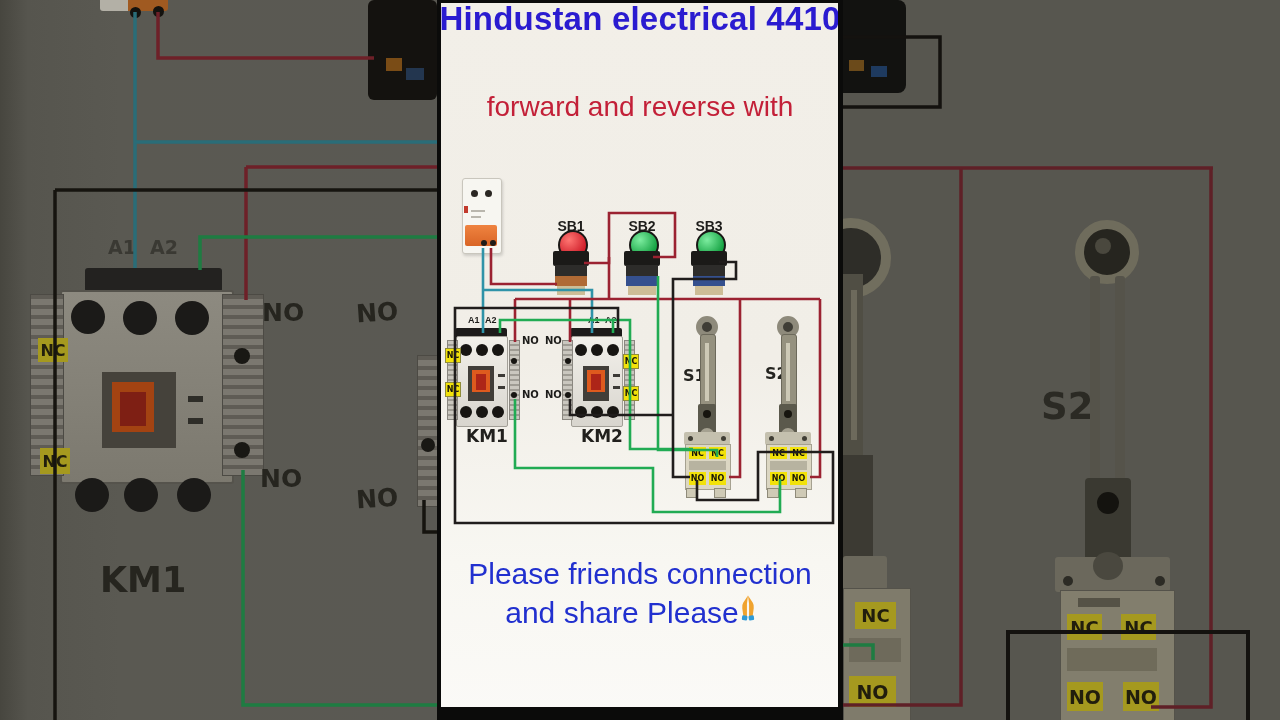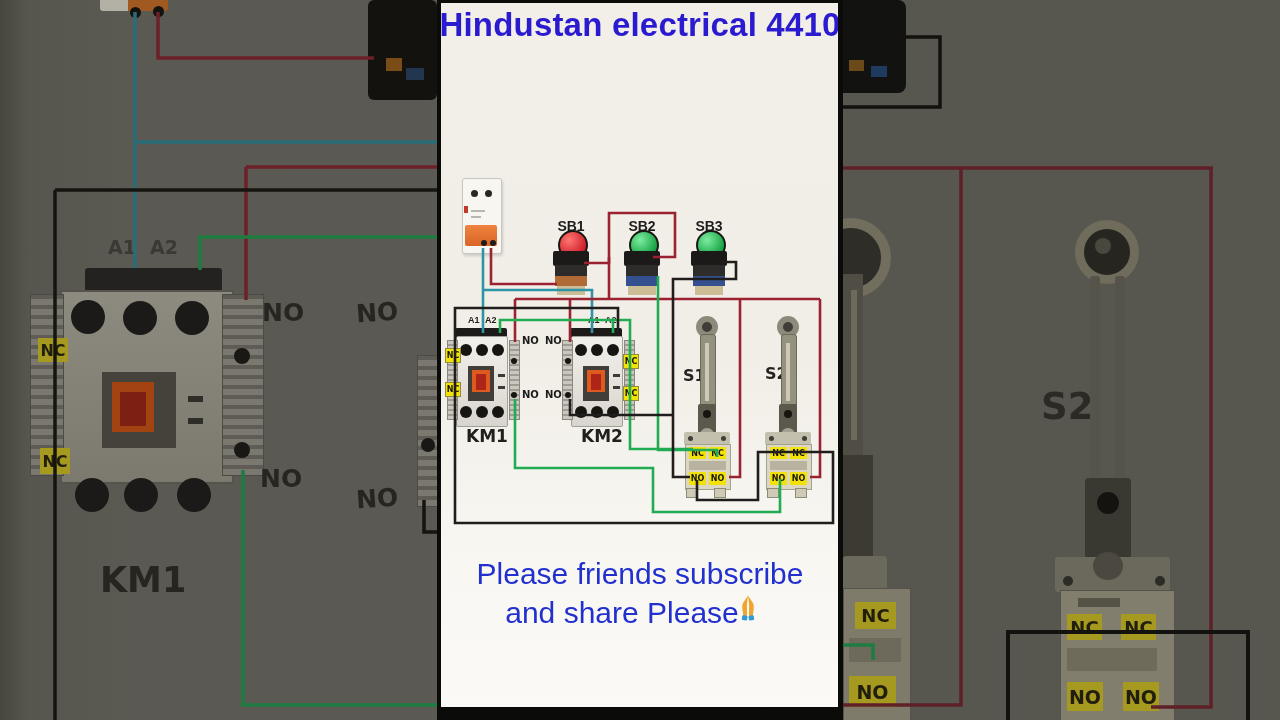--- a/index.html
+++ b/index.html
@@ -142,21 +142,22 @@
         <polyline points="55,190 55,720" stroke="#16140f"></polyline>
         <polyline points="424,500 424,532 437,532" stroke="#16140f"></polyline>
         <polyline points="200,270 200,237 437,237" stroke="#1e7c42"></polyline>
         <polyline points="243,470 243,705 437,705" stroke="#1e7c42"></polyline>
       </g>
     </svg>
   </div>
 
   <div id="panel-center" class="panel">
 
-    <div class="t title" style="left:0;top:8px">Hindustan electrical 4410</div>
+    <div class="t title" style="left:0;top:2px">Hindustan electrical 4410</div>
+    <div class="t sub" style="left:0;top:88px">forward and reverse with</div>
 
     <div class="abs mcb" style="left:25px;top:178px">
       <div class="dot" style="left:8px;top:11px"></div>
       <div class="dot" style="left:22px;top:11px"></div>
       <div class="mark"></div>
       <div class="line" style="left:8px;top:31px;width:14px"></div>
       <div class="line" style="left:8px;top:37px;width:10px"></div>
       <div class="orange"></div>
       <div class="tdot" style="left:18px;top:61px"></div>
       <div class="tdot" style="left:27px;top:61px"></div>
@@ -306,21 +307,21 @@
         <polyline points="221,276 221,450 280,450 280,457" stroke="#21ab53"></polyline>
         <polyline points="63,333 63,320 193,320 193,449 256,449" stroke="#21ab53"></polyline>
         <polyline points="176,320 176,333" stroke="#21ab53"></polyline>
         <polyline points="78,399 78,468 216,468 216,512 343,512 343,479" stroke="#21ab53"></polyline>
         <polyline points="282,262 299,262 299,279 236,279 236,477 253,477" stroke="#201d1c"></polyline>
         <polyline points="133,399 133,415 236,415" stroke="#201d1c"></polyline>
         <polyline points="260,480 260,500 321,500 321,452 396,452 396,523 18,523 18,308 181,308 181,333" stroke="#201d1c"></polyline>
       </g>
     </svg>
 
-    <div class="t cap" style="left:0;top:554px">Please friends subscribe</div>
+    <div class="t cap" style="left:0;top:554px">Please friends connection</div>
     <div class="t cap" style="left:-18px;top:593px">and share Please</div>
     <span class="abs" style="left:295px;top:592px" aria-label="🙏">
       <svg width="32" height="32" viewBox="0 0 24 24">
         <g fill="#f0a32e">
           <path d="M12 2.6 L8.4 8 Q7.4 9.6 7.7 12.2 L8.5 18 L11.2 18 L11.2 8.8 Z"></path>
           <path d="M12 2.6 L15.6 8 Q16.6 9.6 16.3 12.2 L15.5 18 L12.8 18 L12.8 8.8 Z"></path>
         </g>
         <rect x="7.5" y="17.6" width="4" height="3.6" rx="0.9" fill="#2e9ad6" transform="rotate(8 9.5 19.4)"></rect>
         <rect x="12.5" y="17.6" width="4" height="3.6" rx="0.9" fill="#2e9ad6" transform="rotate(-8 14.5 19.4)"></rect>
       </svg>

